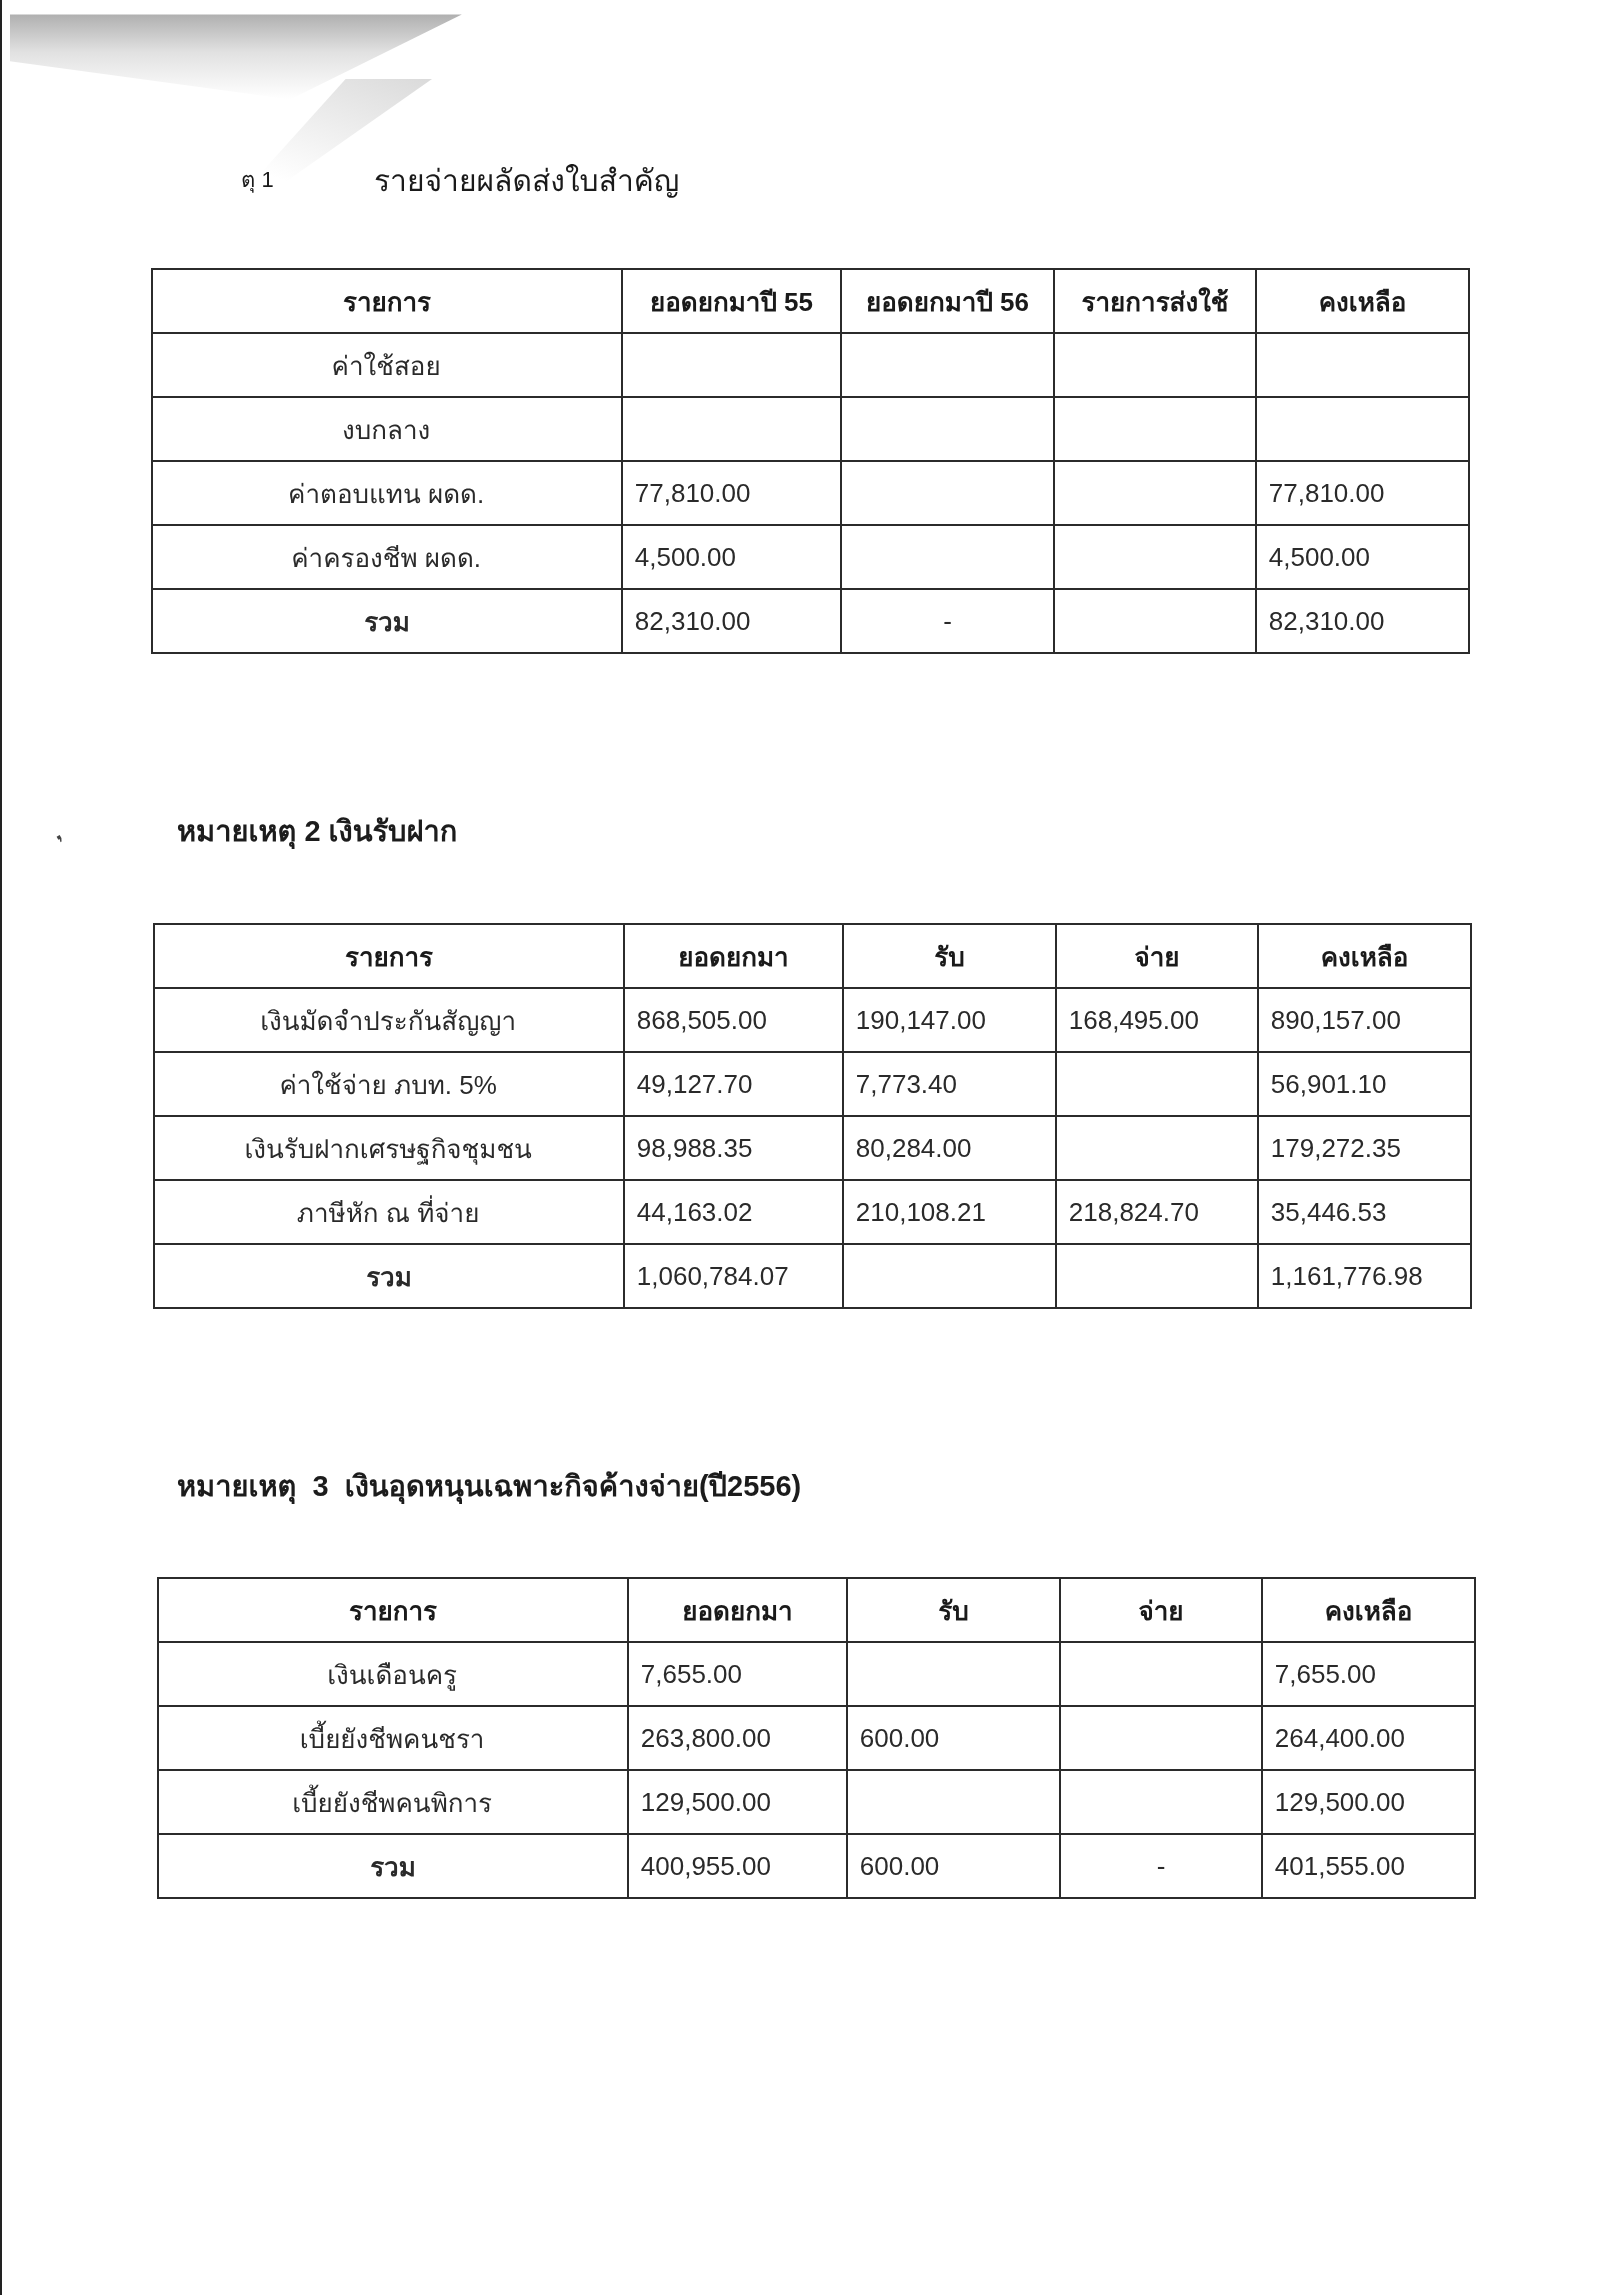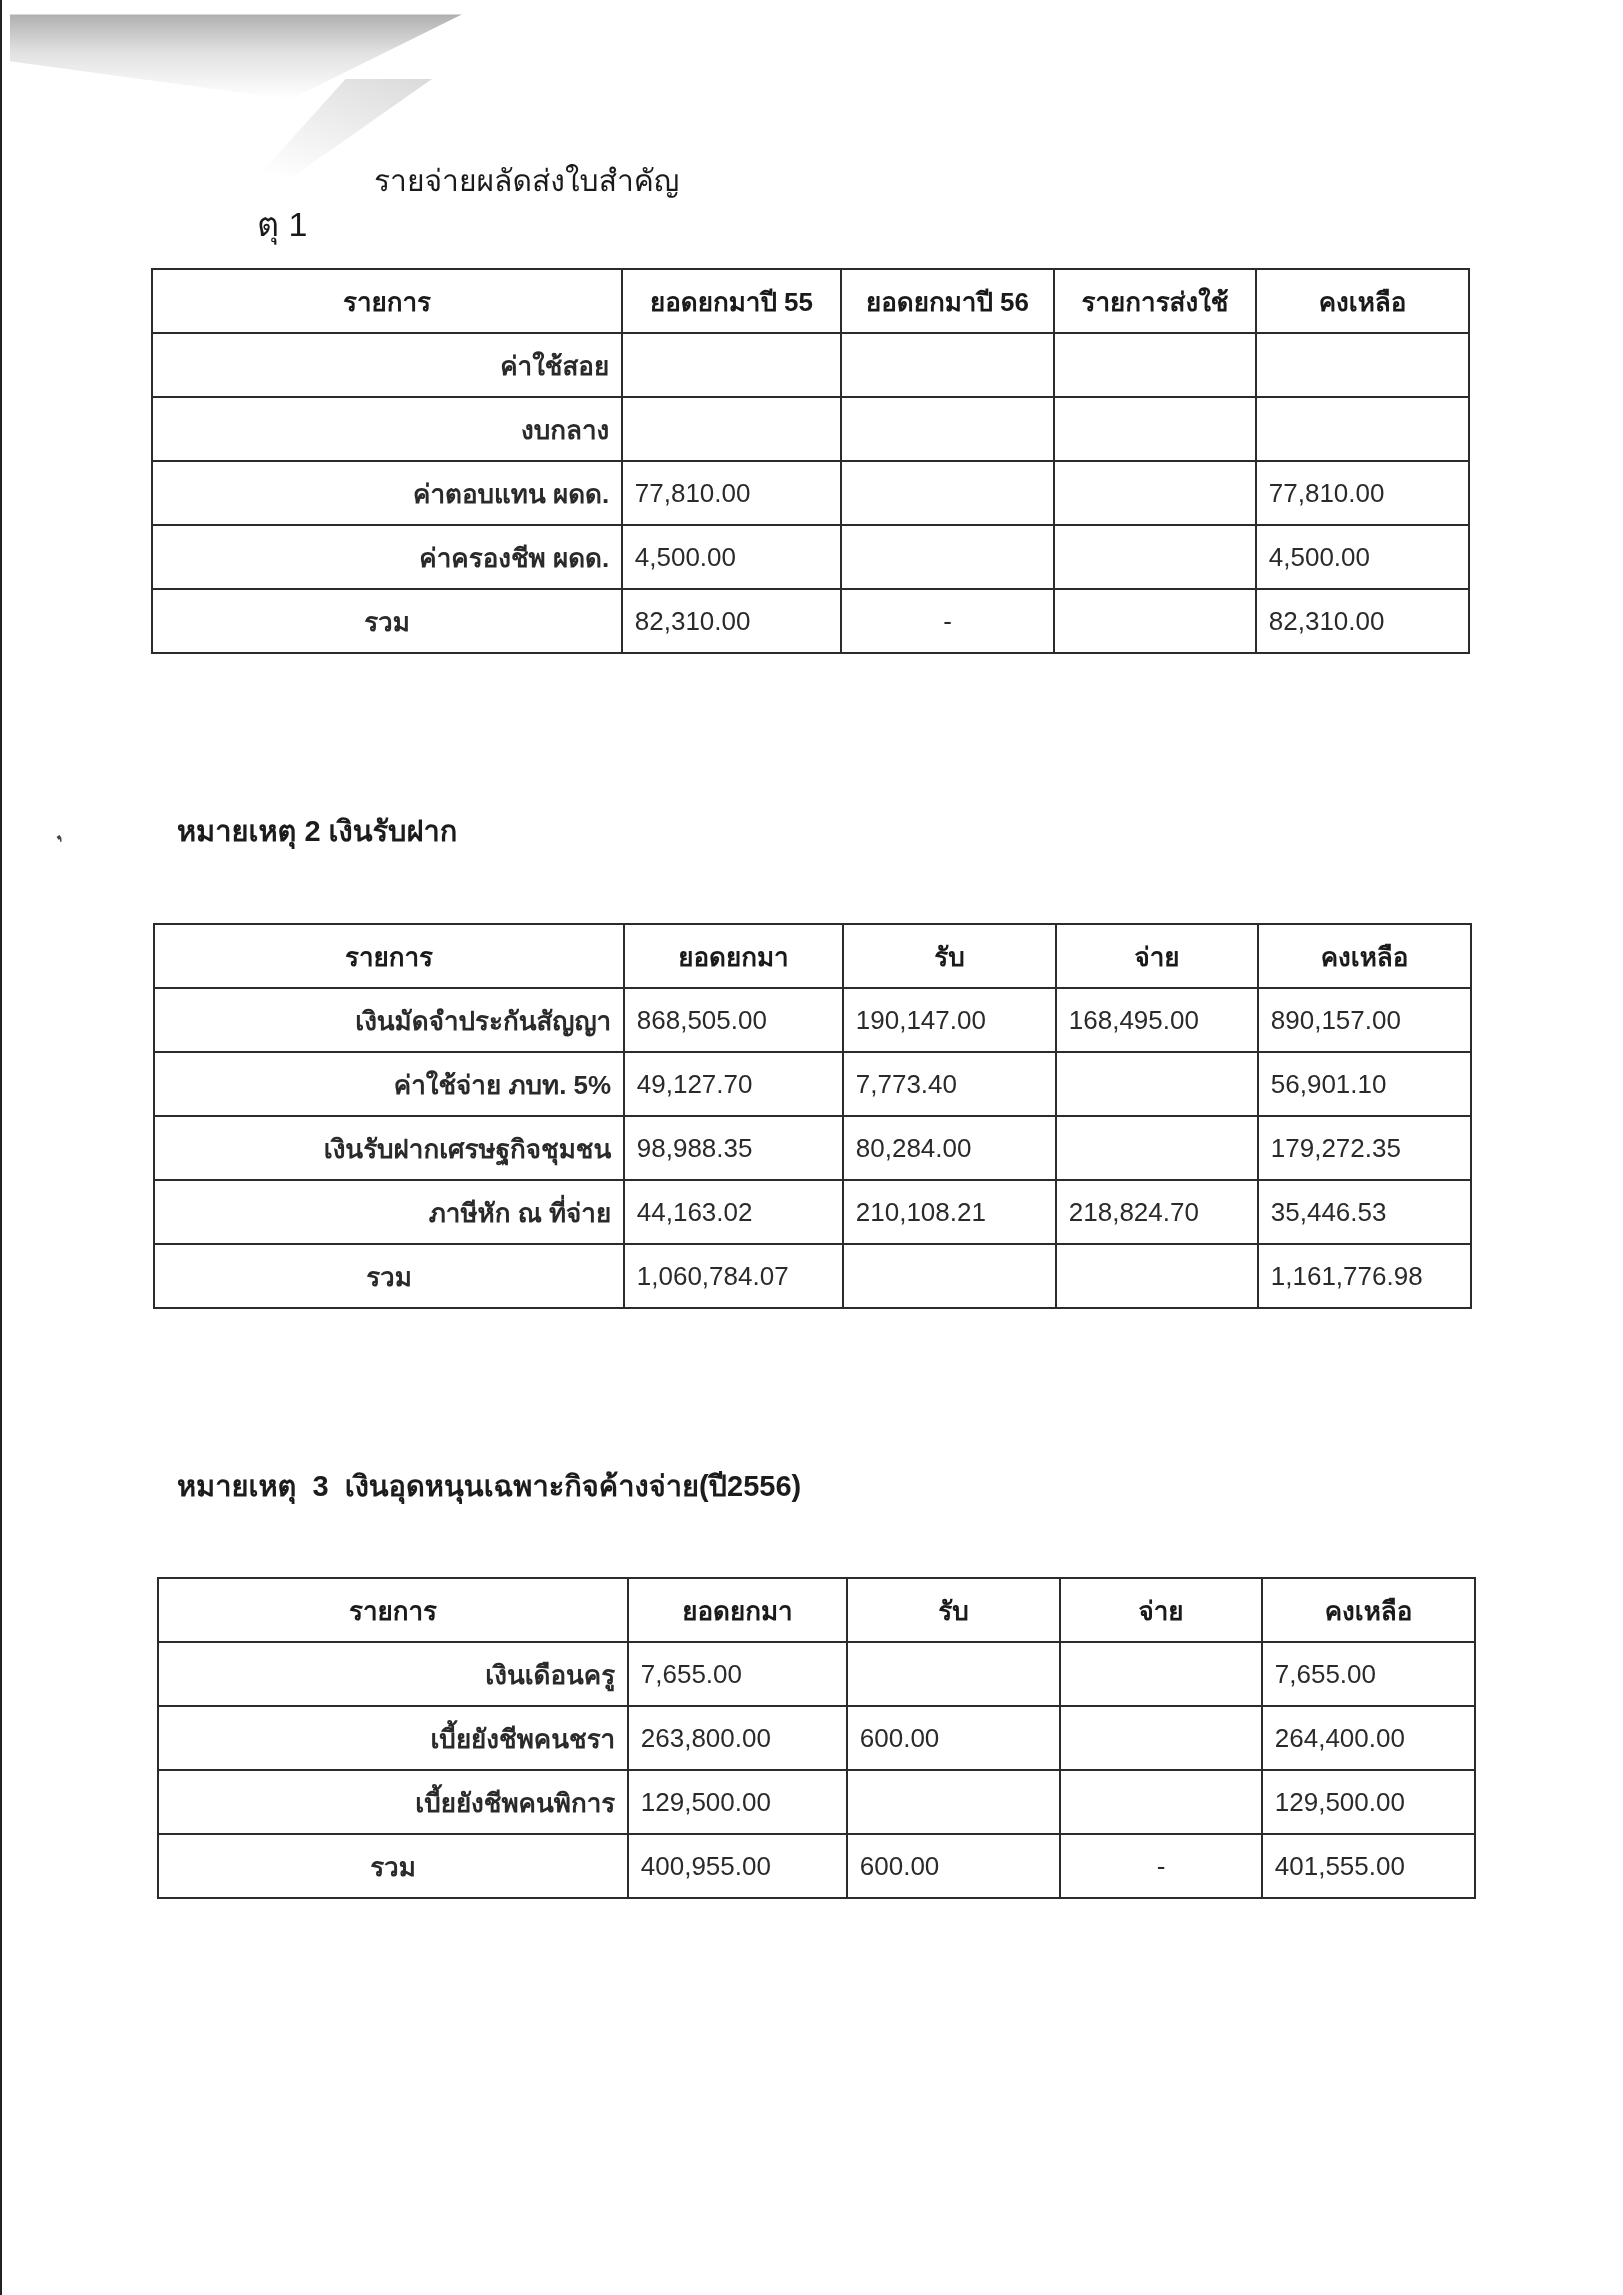--- a/index.html
+++ b/index.html
@@ -21,35 +21,35 @@
   .left-edge {
     position: absolute; left: 0; top: 0; width: 2px; height: 2295px; background: #222;
   }
   .margin-mark {
     position: absolute; left: 59px; top: 831px; font-size: 19.6px; color: #444;
     transform: rotate(-30deg);
   }
   .heading {
     position: absolute; font-size: 29px; font-weight: bold; white-space: pre; color: #1c1c1c; margin-left: 20px;
   }
-  .h1-prefix { position: absolute; left: 257px; top: 162px; font-size: 34px; margin-top: 35px; }
+  .h1-prefix { position: absolute; left: 241px; top: 162px; font-size: 22px; }
   .h1-title { position: absolute; left: 374px; top: 157px; font-size: 30px; font-weight: normal; }
   .h2 { left: 157px; top: 808px; }
   .h3 { left: 157px; top: 1463px; }
 
   table.doc {
     position: absolute; border-collapse: collapse; table-layout: fixed;
     font-size: 26px; color: #2a2a2a;
   }
   table.doc td, table.doc th {
     border: 2.6px solid #2b2b2b; padding: 0 11.8px; height: 62px;
     overflow: hidden; white-space: nowrap; vertical-align: middle;
   }
   table.doc th { font-weight: bold; text-align: center; color: #1a1a1a; margin-top: 7px; }
-  table.doc td.label { text-align: right; padding-left: 10px; font-weight: bold; }
+  table.doc td.label { text-align: center; padding-left: 10px; }
   table.doc td.num { text-align: left; }
   table.doc td.total-label { text-align: center; font-weight: bold; }
   table.doc td.dash { text-align: center; }
   #t1 { left: 151px; top: 268px; width: 1317px; }
   #t1 th:first-child { border-top-left-radius: 19.6px; }
   #t2 { left: 153px; top: 923px; width: 1317px; }
   #t3 { left: 157px; top: 1577px; width: 1317px; }
   col.c0 { width: 470px; } col.c1 { width: 219px; } col.c2 { width: 213px; }
   col.c3 { width: 202px; } col.c4 { width: 213px; }
 </style>

